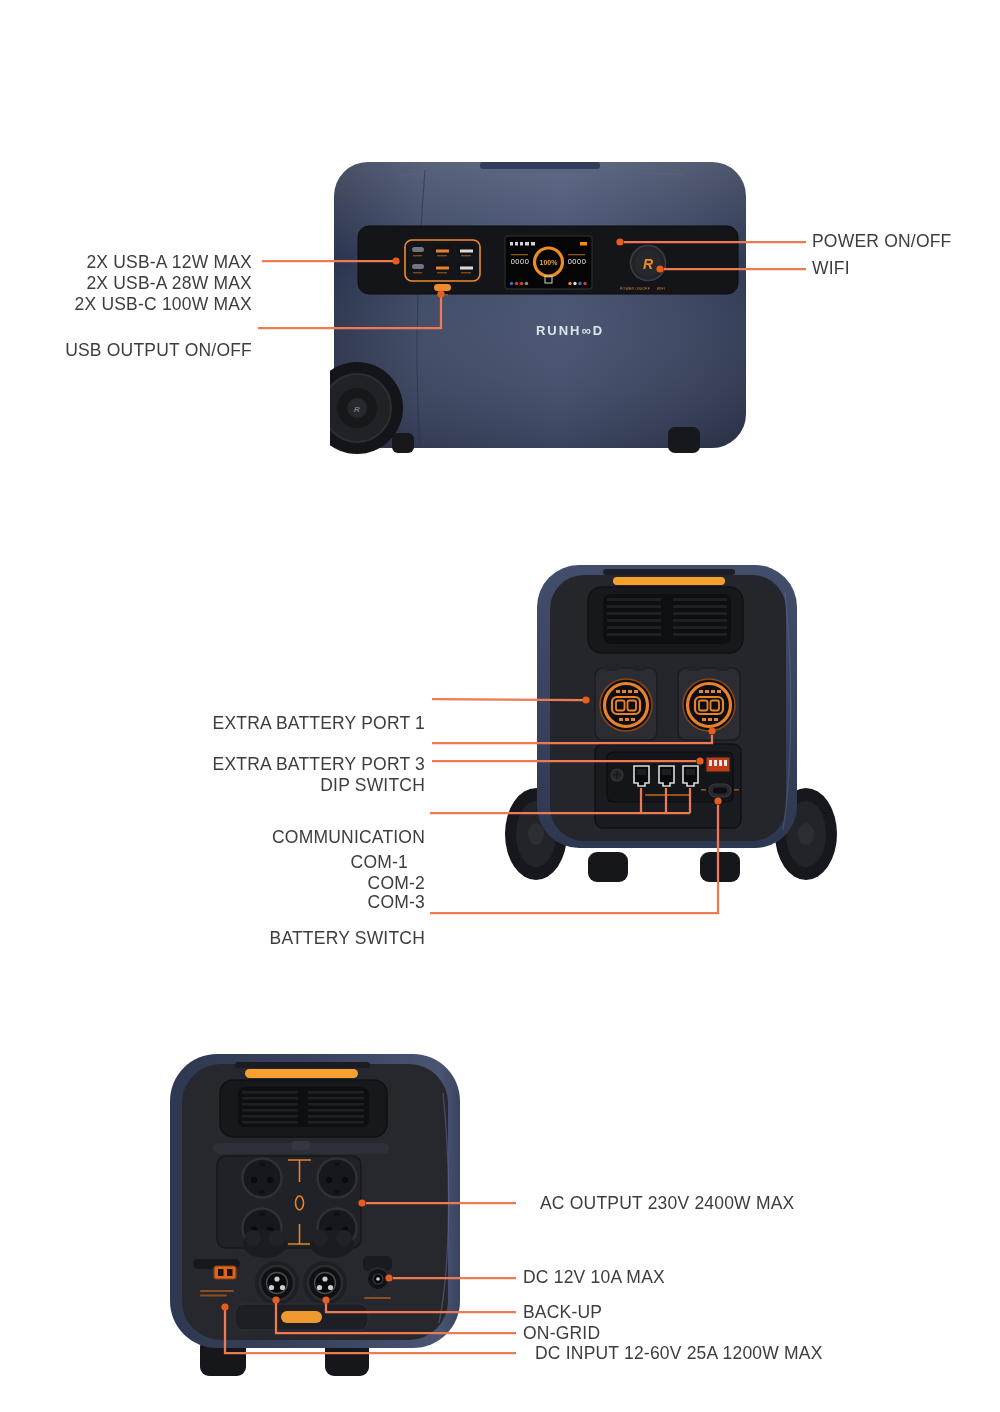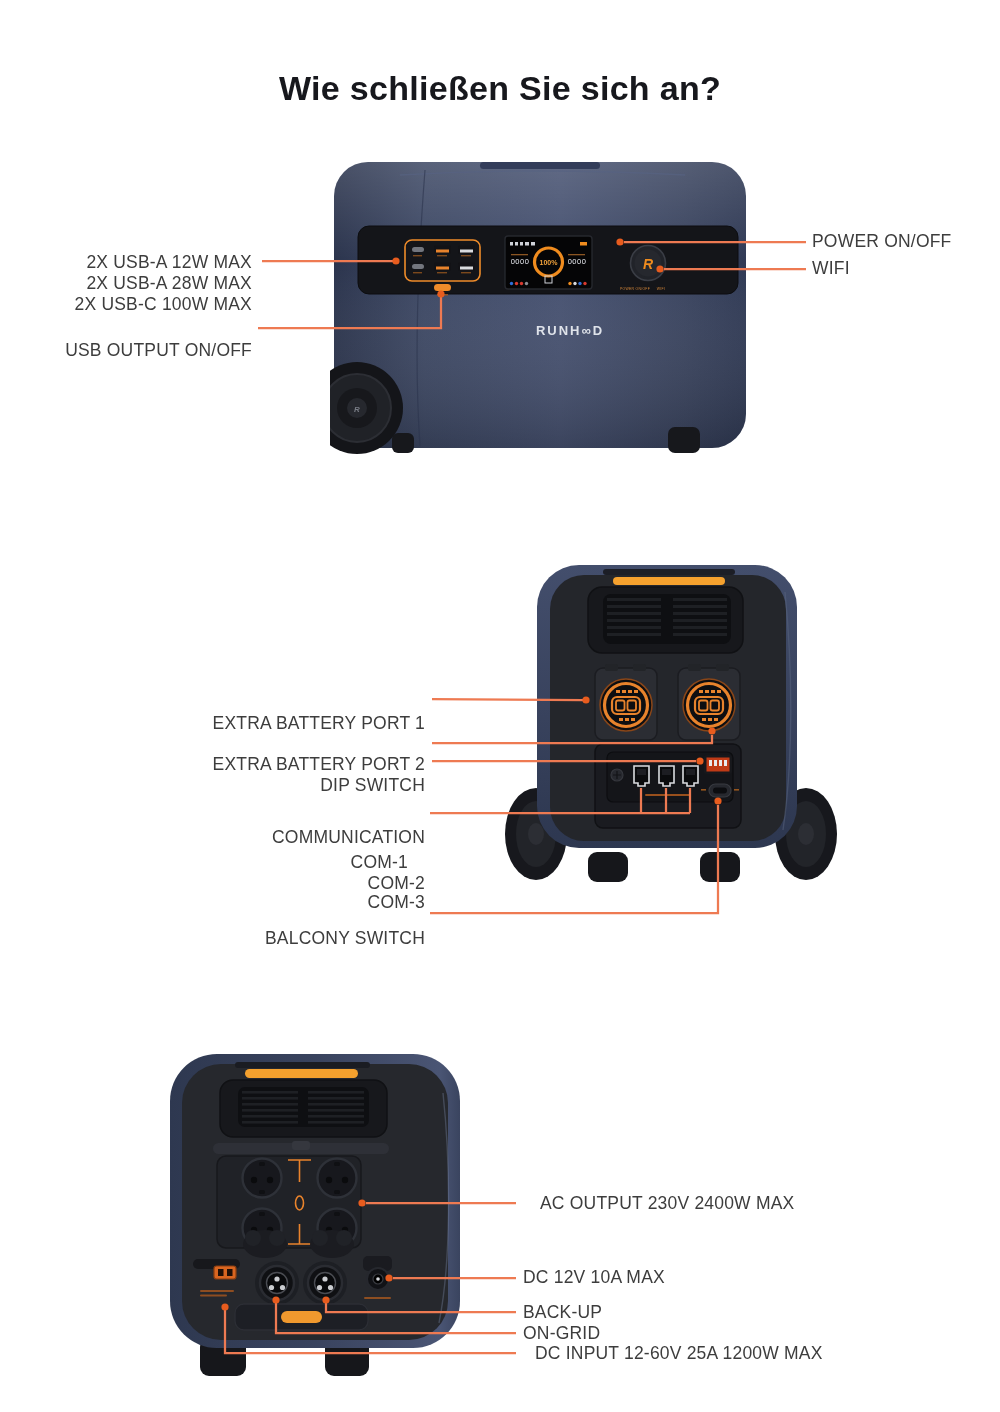--- a/index.html
+++ b/index.html
@@ -11,21 +11,20 @@
        white-space:nowrap;letter-spacing:.2px;line-height:19px;}
   .lbl.r{text-align:right;margin-top:24px;}
   .devsvg{position:absolute;}
   .overlay{position:absolute;left:0;top:0;pointer-events:none;}
 </style>
 </head>
 <body>
 
 <div class="page">
 
-  <h1 class="title">Wie schließen Sie sich an?</h1>
 
   <svg class="devsvg" style="left:330px;top:150px" width="420" height="310" viewBox="0 0 420 310">
     <defs>
       <linearGradient id="g1h" x1="0" y1="0" x2="1" y2="0">
         <stop offset="0" stop-color="#2b344d"></stop>
           <stop offset="0.22" stop-color="#3e4965"></stop>
         <stop offset="0.55" stop-color="#475271"></stop>
           <stop offset="0.85" stop-color="#3a445f"></stop>
         <stop offset="1" stop-color="#303a55"></stop>
       </linearGradient>
@@ -418,27 +417,27 @@
   </svg>
 
   <div class="lbl r" style="right:748px;top:229px">2X USB-A 12W MAX</div>
   <div class="lbl r" style="right:748px;top:250px">2X USB-A 28W MAX</div>
   <div class="lbl r" style="right:748px;top:271px">2X USB-C 100W MAX</div>
   <div class="lbl r" style="right:748px;top:317px">USB OUTPUT ON/OFF</div>
   <div class="lbl" style="left:812px;top:232px">POWER ON/OFF</div>
   <div class="lbl" style="left:812px;top:259px">WIFI</div>
 
   <div class="lbl r" style="right:575px;top:690px">EXTRA BATTERY PORT 1</div>
-  <div class="lbl r" style="right:575px;top:731px">EXTRA BATTERY PORT 2</div>
+  <div class="lbl r" style="right:575px;top:731px">EXTRA BATTERY PORT 3</div>
   <div class="lbl r" style="right:575px;top:752px">DIP SWITCH</div>
   <div class="lbl r" style="right:575px;top:804px">COMMUNICATION</div>
   <div class="lbl r" style="right:592px;top:829px">COM-1</div>
   <div class="lbl r" style="right:575px;top:850px">COM-2</div>
   <div class="lbl r" style="right:575px;top:869px">COM-3</div>
-  <div class="lbl r" style="right:575px;top:905px">BALCONY SWITCH</div>
+  <div class="lbl r" style="right:575px;top:905px">BATTERY SWITCH</div>
 
   <div class="lbl" style="left:540px;top:1194px">AC OUTPUT 230V 2400W MAX</div>
   <div class="lbl" style="left:523px;top:1268px">DC 12V 10A MAX</div>
   <div class="lbl" style="left:523px;top:1303px">BACK-UP</div>
   <div class="lbl" style="left:523px;top:1324px">ON-GRID</div>
   <div class="lbl" style="left:535px;top:1344px">DC INPUT 12-60V 25A 1200W MAX</div>
 
 </div>
 
 </body></html>

